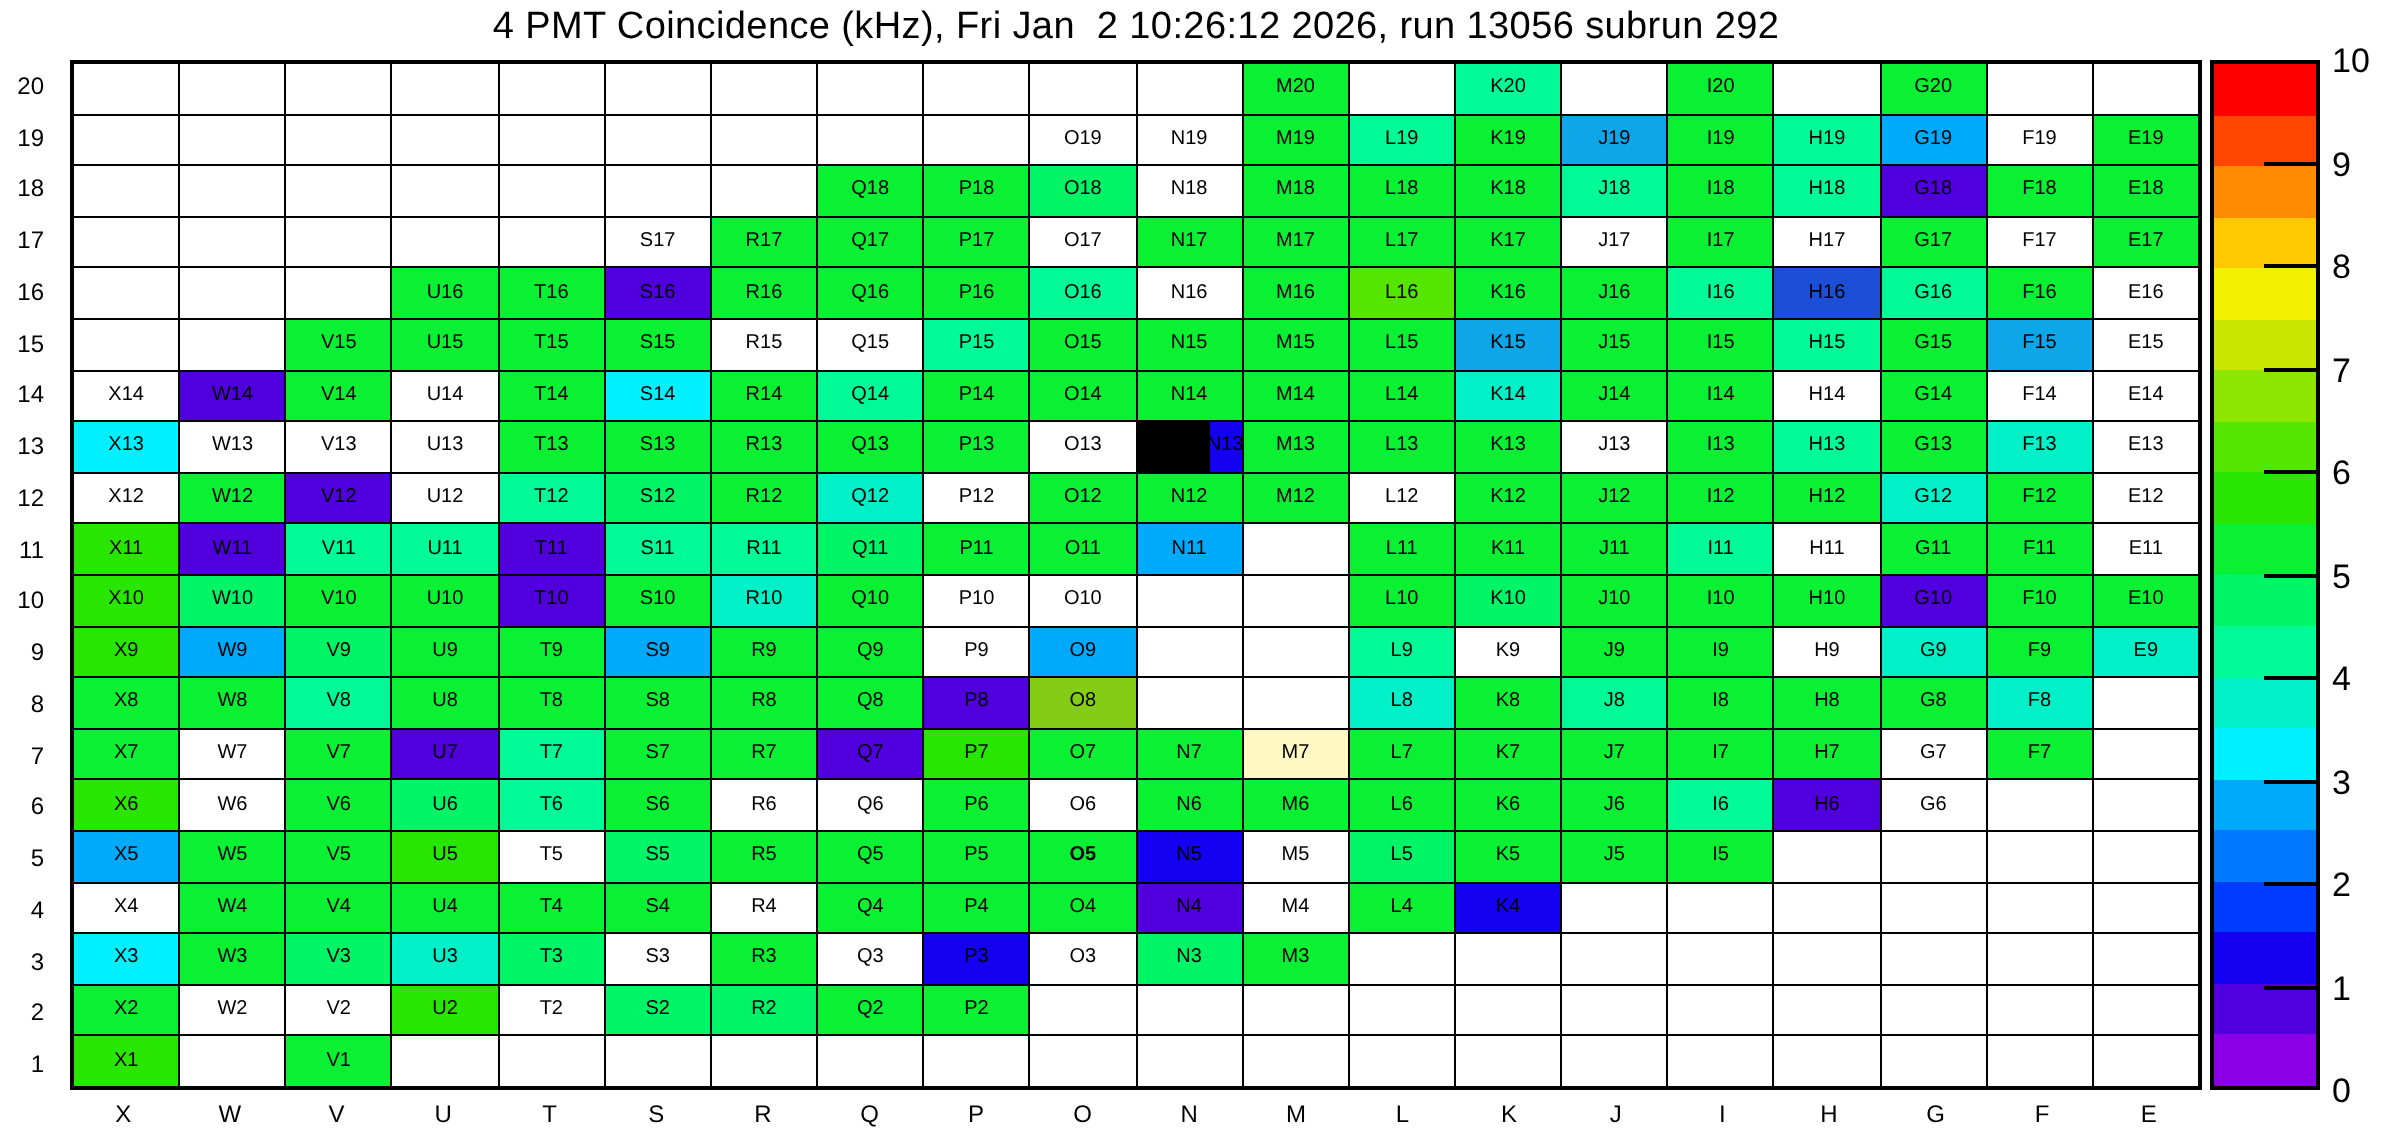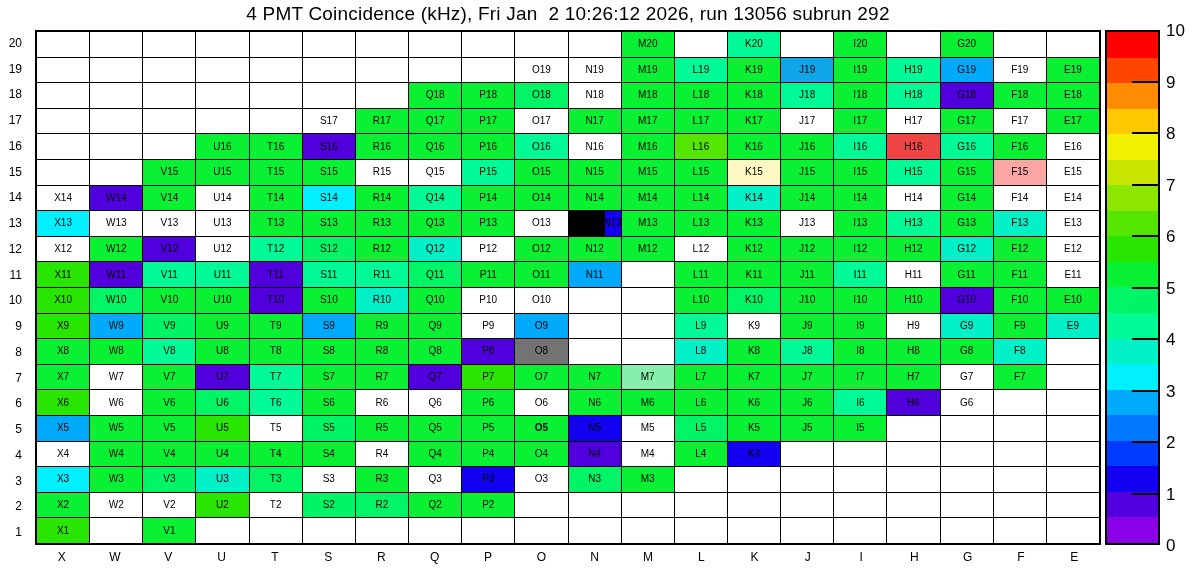--- a/index.html
+++ b/index.html
@@ -165,43 +165,43 @@
     <div class="cell" style="background: rgb(10, 240, 50);">R16</div>
     <div class="cell" style="background: rgb(10, 240, 50);">Q16</div>
     <div class="cell" style="background: rgb(10, 240, 50);">P16</div>
     <div class="cell" style="background: rgb(0, 250, 150);">O16</div>
     <div class="cell">N16</div>
     <div class="cell" style="background: rgb(10, 240, 50);">M16</div>
     <div class="cell" style="background: rgb(85, 230, 0);">L16</div>
     <div class="cell" style="background: rgb(10, 240, 50);">K16</div>
     <div class="cell" style="background: rgb(10, 240, 50);">J16</div>
     <div class="cell" style="background: rgb(0, 250, 150);">I16</div>
-    <div class="cell" style="background: #ef4444; text-align: right;">H16</div>
+    <div class="cell" style="background: #1d4ed8; text-align: right;">H16</div>
     <div class="cell" style="background: rgb(0, 250, 150);">G16</div>
     <div class="cell" style="background: rgb(10, 240, 50);">F16</div>
     <div class="cell">E16</div>
     <div class="cell"></div>
     <div class="cell"></div>
     <div class="cell" style="background: rgb(10, 240, 50);">V15</div>
     <div class="cell" style="background: rgb(10, 240, 50);">U15</div>
     <div class="cell" style="background: rgb(10, 240, 50);">T15</div>
     <div class="cell" style="background: rgb(10, 240, 50);">S15</div>
     <div class="cell">R15</div>
     <div class="cell">Q15</div>
     <div class="cell" style="background: rgb(0, 250, 150);">P15</div>
     <div class="cell" style="background: rgb(10, 240, 50);">O15</div>
     <div class="cell" style="background: rgb(10, 240, 50);">N15</div>
     <div class="cell" style="background: rgb(10, 240, 50);">M15</div>
     <div class="cell" style="background: rgb(10, 240, 50);">L15</div>
-    <div class="cell" style="background: #fef9c3;">K15</div>
+    <div class="cell" style="background: #0ea5e9;">K15</div>
     <div class="cell" style="background: rgb(10, 240, 50);">J15</div>
     <div class="cell" style="background: rgb(10, 240, 50);">I15</div>
     <div class="cell" style="background: rgb(0, 250, 150);">H15</div>
     <div class="cell" style="background: rgb(10, 240, 50);">G15</div>
-    <div class="cell" style="background: #fca5a5;">F15</div>
+    <div class="cell" style="background: #0ea5e9;">F15</div>
     <div class="cell">E15</div>
     <div class="cell">X14</div>
     <div class="cell" style="background: rgb(80, 0, 220);">W14</div>
     <div class="cell" style="background: rgb(10, 240, 50);">V14</div>
     <div class="cell">U14</div>
     <div class="cell" style="background: rgb(10, 240, 50);">T14</div>
     <div class="cell" style="background: rgb(0, 240, 255);">S14</div>
     <div class="cell" style="background: rgb(10, 240, 50);">R14</div>
     <div class="cell" style="background: rgb(0, 250, 150);">Q14</div>
     <div class="cell" style="background: rgb(10, 240, 50);">P14</div>
@@ -318,21 +318,21 @@
     <div class="cell" style="background: rgb(0, 240, 200);">E9</div>
     <div class="cell" style="background: rgb(10, 240, 50);">X8</div>
     <div class="cell" style="background: rgb(10, 240, 50);">W8</div>
     <div class="cell" style="background: rgb(0, 250, 150);">V8</div>
     <div class="cell" style="background: rgb(10, 240, 50);">U8</div>
     <div class="cell" style="background: rgb(10, 240, 50);">T8</div>
     <div class="cell" style="background: rgb(10, 240, 50);">S8</div>
     <div class="cell" style="background: rgb(10, 240, 50);">R8</div>
     <div class="cell" style="background: rgb(10, 240, 50);">Q8</div>
     <div class="cell" style="background: rgb(80, 0, 220);">P8</div>
-    <div class="cell" style="background: #737373;">O8</div>
+    <div class="cell" style="background: #84cc16;">O8</div>
     <div class="cell"></div>
     <div class="cell"></div>
     <div class="cell" style="background: rgb(0, 240, 200);">L8</div>
     <div class="cell" style="background: rgb(10, 240, 50);">K8</div>
     <div class="cell" style="background: rgb(0, 250, 150);">J8</div>
     <div class="cell" style="background: rgb(10, 240, 50);">I8</div>
     <div class="cell" style="background: rgb(10, 240, 50);">H8</div>
     <div class="cell" style="background: rgb(10, 240, 50);">G8</div>
     <div class="cell" style="background: rgb(0, 240, 200);">F8</div>
     <div class="cell"></div>
@@ -340,21 +340,21 @@
     <div class="cell">W7</div>
     <div class="cell" style="background: rgb(10, 240, 50);">V7</div>
     <div class="cell" style="background: rgb(80, 0, 220);">U7</div>
     <div class="cell" style="background: rgb(0, 250, 150);">T7</div>
     <div class="cell" style="background: rgb(10, 240, 50);">S7</div>
     <div class="cell" style="background: rgb(10, 240, 50);">R7</div>
     <div class="cell" style="background: rgb(80, 0, 220);">Q7</div>
     <div class="cell" style="background: rgb(40, 230, 0);">P7</div>
     <div class="cell" style="background: rgb(10, 240, 50);">O7</div>
     <div class="cell" style="background: rgb(10, 240, 50);">N7</div>
-    <div class="cell" style="background: #86efac;">M7</div>
+    <div class="cell" style="background: #fef9c3;">M7</div>
     <div class="cell" style="background: rgb(10, 240, 50);">L7</div>
     <div class="cell" style="background: rgb(10, 240, 50);">K7</div>
     <div class="cell" style="background: rgb(10, 240, 50);">J7</div>
     <div class="cell" style="background: rgb(10, 240, 50);">I7</div>
     <div class="cell" style="background: rgb(10, 240, 50);">H7</div>
     <div class="cell">G7</div>
     <div class="cell" style="background: rgb(10, 240, 50);">F7</div>
     <div class="cell"></div>
     <div class="cell" style="background: rgb(40, 230, 0);">X6</div>
     <div class="cell">W6</div>

